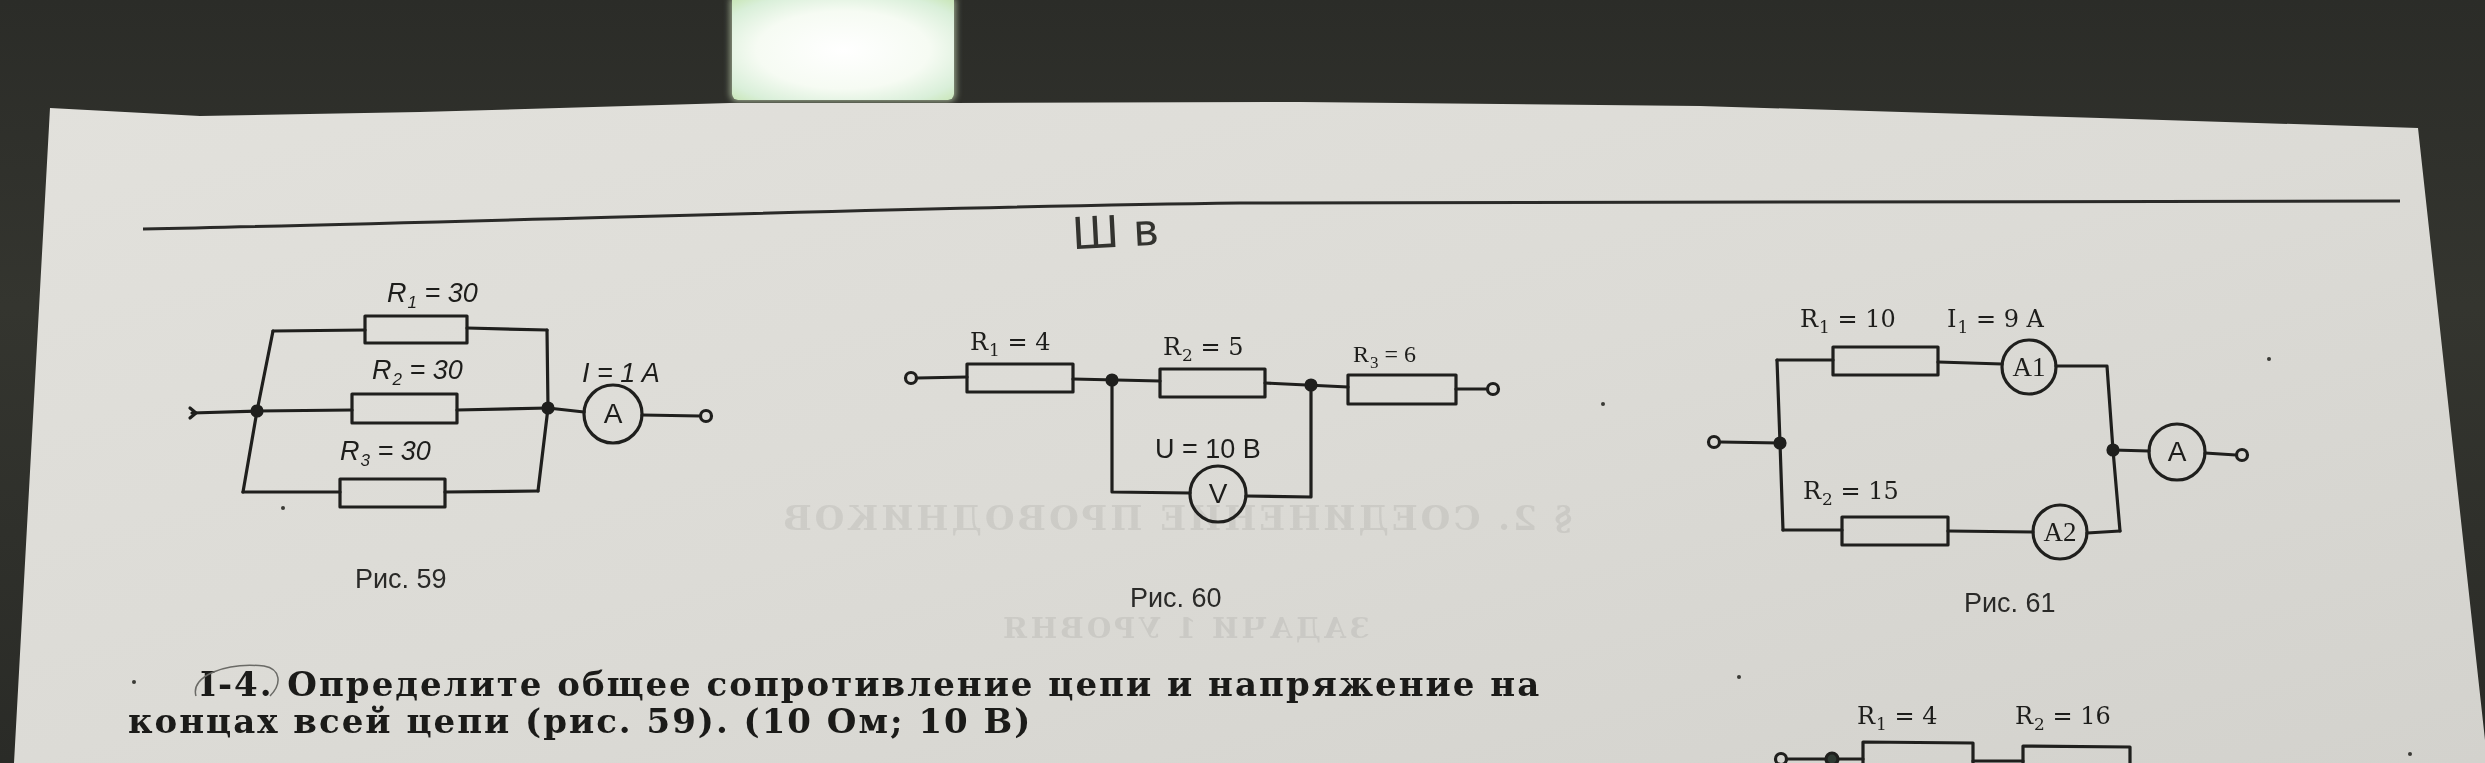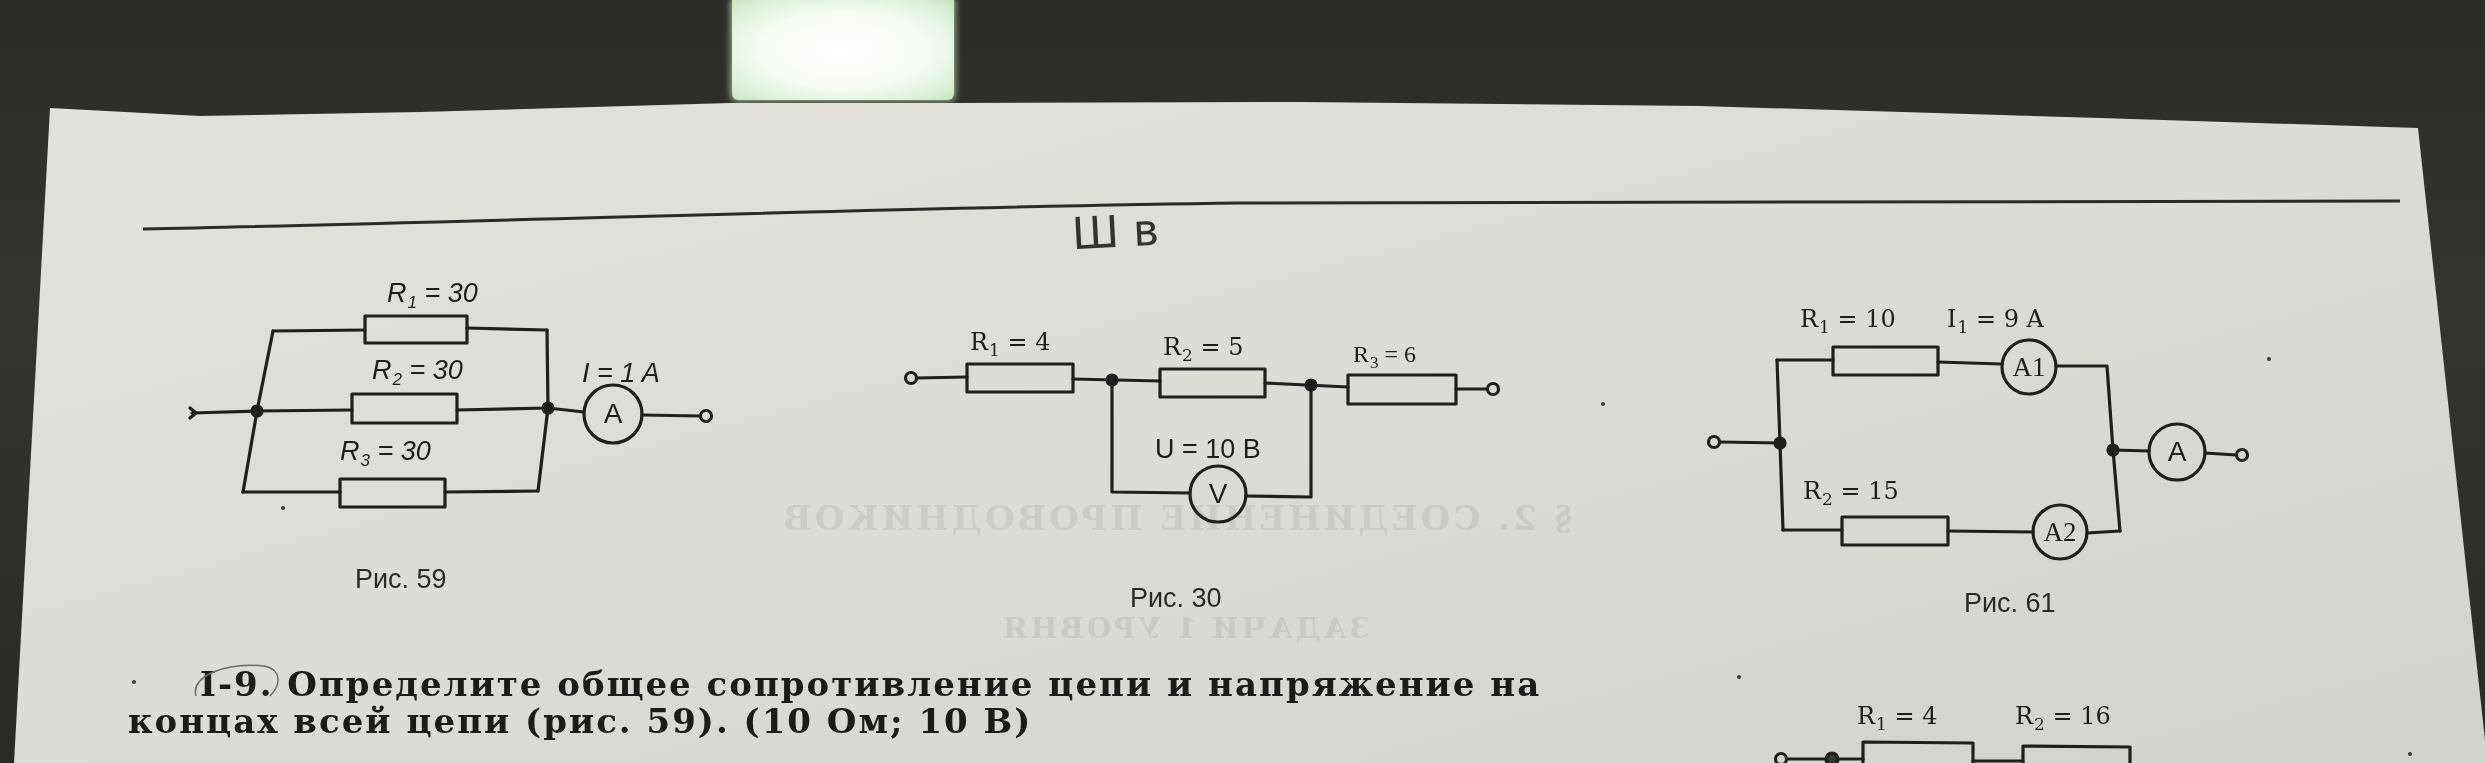--- a/index.html
+++ b/index.html
@@ -163,35 +163,35 @@
 <div class="lbl it" style="left:340px; top:438px;"><span>R</span><sub>3</sub><span> = 30</span></div>
 <div class="lbl it" style="left:582px; top:360px;">I = 1 A</div>
 <div class="meter" style="left:583px; top:400px;">A</div>
 <div class="cap" style="left:355px; top:566px;">Рис. 59</div>
 
 <div class="lbl" style="left:970px; top:330px; font-family:'DejaVu Serif', serif; font-size:24px;"><span>R</span><sub>1</sub><span> = 4</span></div>
 <div class="lbl" style="left:1163px; top:335px; font-family:'DejaVu Serif', serif; font-size:24px;"><span>R</span><sub>2</sub><span> = 5</span></div>
 <div class="lbl" style="left:1353px; top:342px; font-family:Liberation Serif, serif; font-size:24px;"><span>R</span><sub>3</sub><span> = 6</span></div>
 <div class="lbl" style="left:1146px; top:436px; font-size:27px;margin-left:9px;">U = 10 B</div>
 <div class="meter" style="left:1188px; top:480px;">V</div>
-<div class="cap" style="left:1130px; top:585px;">Рис. 30</div>
+<div class="cap" style="left:1130px; top:585px;">Рис. 60</div>
 
 <div class="lbl" style="left:1800px; top:307px; font-family:'DejaVu Serif', serif; font-size:24px;"><span>R</span><sub>1</sub><span> = 10</span></div>
 <div class="lbl" style="left:1947px; top:307px; font-family:'DejaVu Serif', serif; font-size:24px;"><span>I</span><sub>1</sub><span> = 9 A</span></div>
 <div class="lbl" style="left:1803px; top:479px; font-family:'DejaVu Serif', serif; font-size:24px;"><span>R</span><sub>2</sub><span> = 15</span></div>
 <div class="meter serif" style="left:1999px; top:354px;">A1</div>
 <div class="meter serif" style="left:2030px; top:519px;">A2</div>
 <div class="meter" style="left:2147px; top:438px;">A</div>
 <div class="cap" style="left:1964px; top:590px;">Рис. 61</div>
 
 <div class="lbl" style="left:1857px; top:704px; font-family:'DejaVu Serif', serif; font-size:24px;"><span>R</span><sub>1</sub><span> = 4</span></div>
 <div class="lbl" style="left:2015px; top:704px; font-family:'DejaVu Serif', serif; font-size:24px;"><span>R</span><sub>2</sub><span> = 16</span></div>
 
 <div class="task" style="left:200px; top:667px;">
-  <span style="position:relative;">I-9.</span>
+  <span style="position:relative;">I-4.</span>
   <span>Определите общее сопротивление цепи и напряжение на</span>
 </div>
 <svg style="position:absolute; left:186px; top:658px;" width="100" height="50">
   <path d="M10,38 C4,18 40,4 78,8 C95,11 96,26 84,38" stroke="#6a6a66" stroke-width="1.5" fill="none"></path>
 </svg>
 <div class="task" style="left:128px; top:704px;">концах всей цепи (рис. 59). (10 Ом; 10 В)</div>
 
 <div class="mark" style="left:132px; top:680px;"></div>
 <div class="mark" style="left:281px; top:506px;"></div>
 <div class="mark" style="left:1601px; top:402px;"></div>

